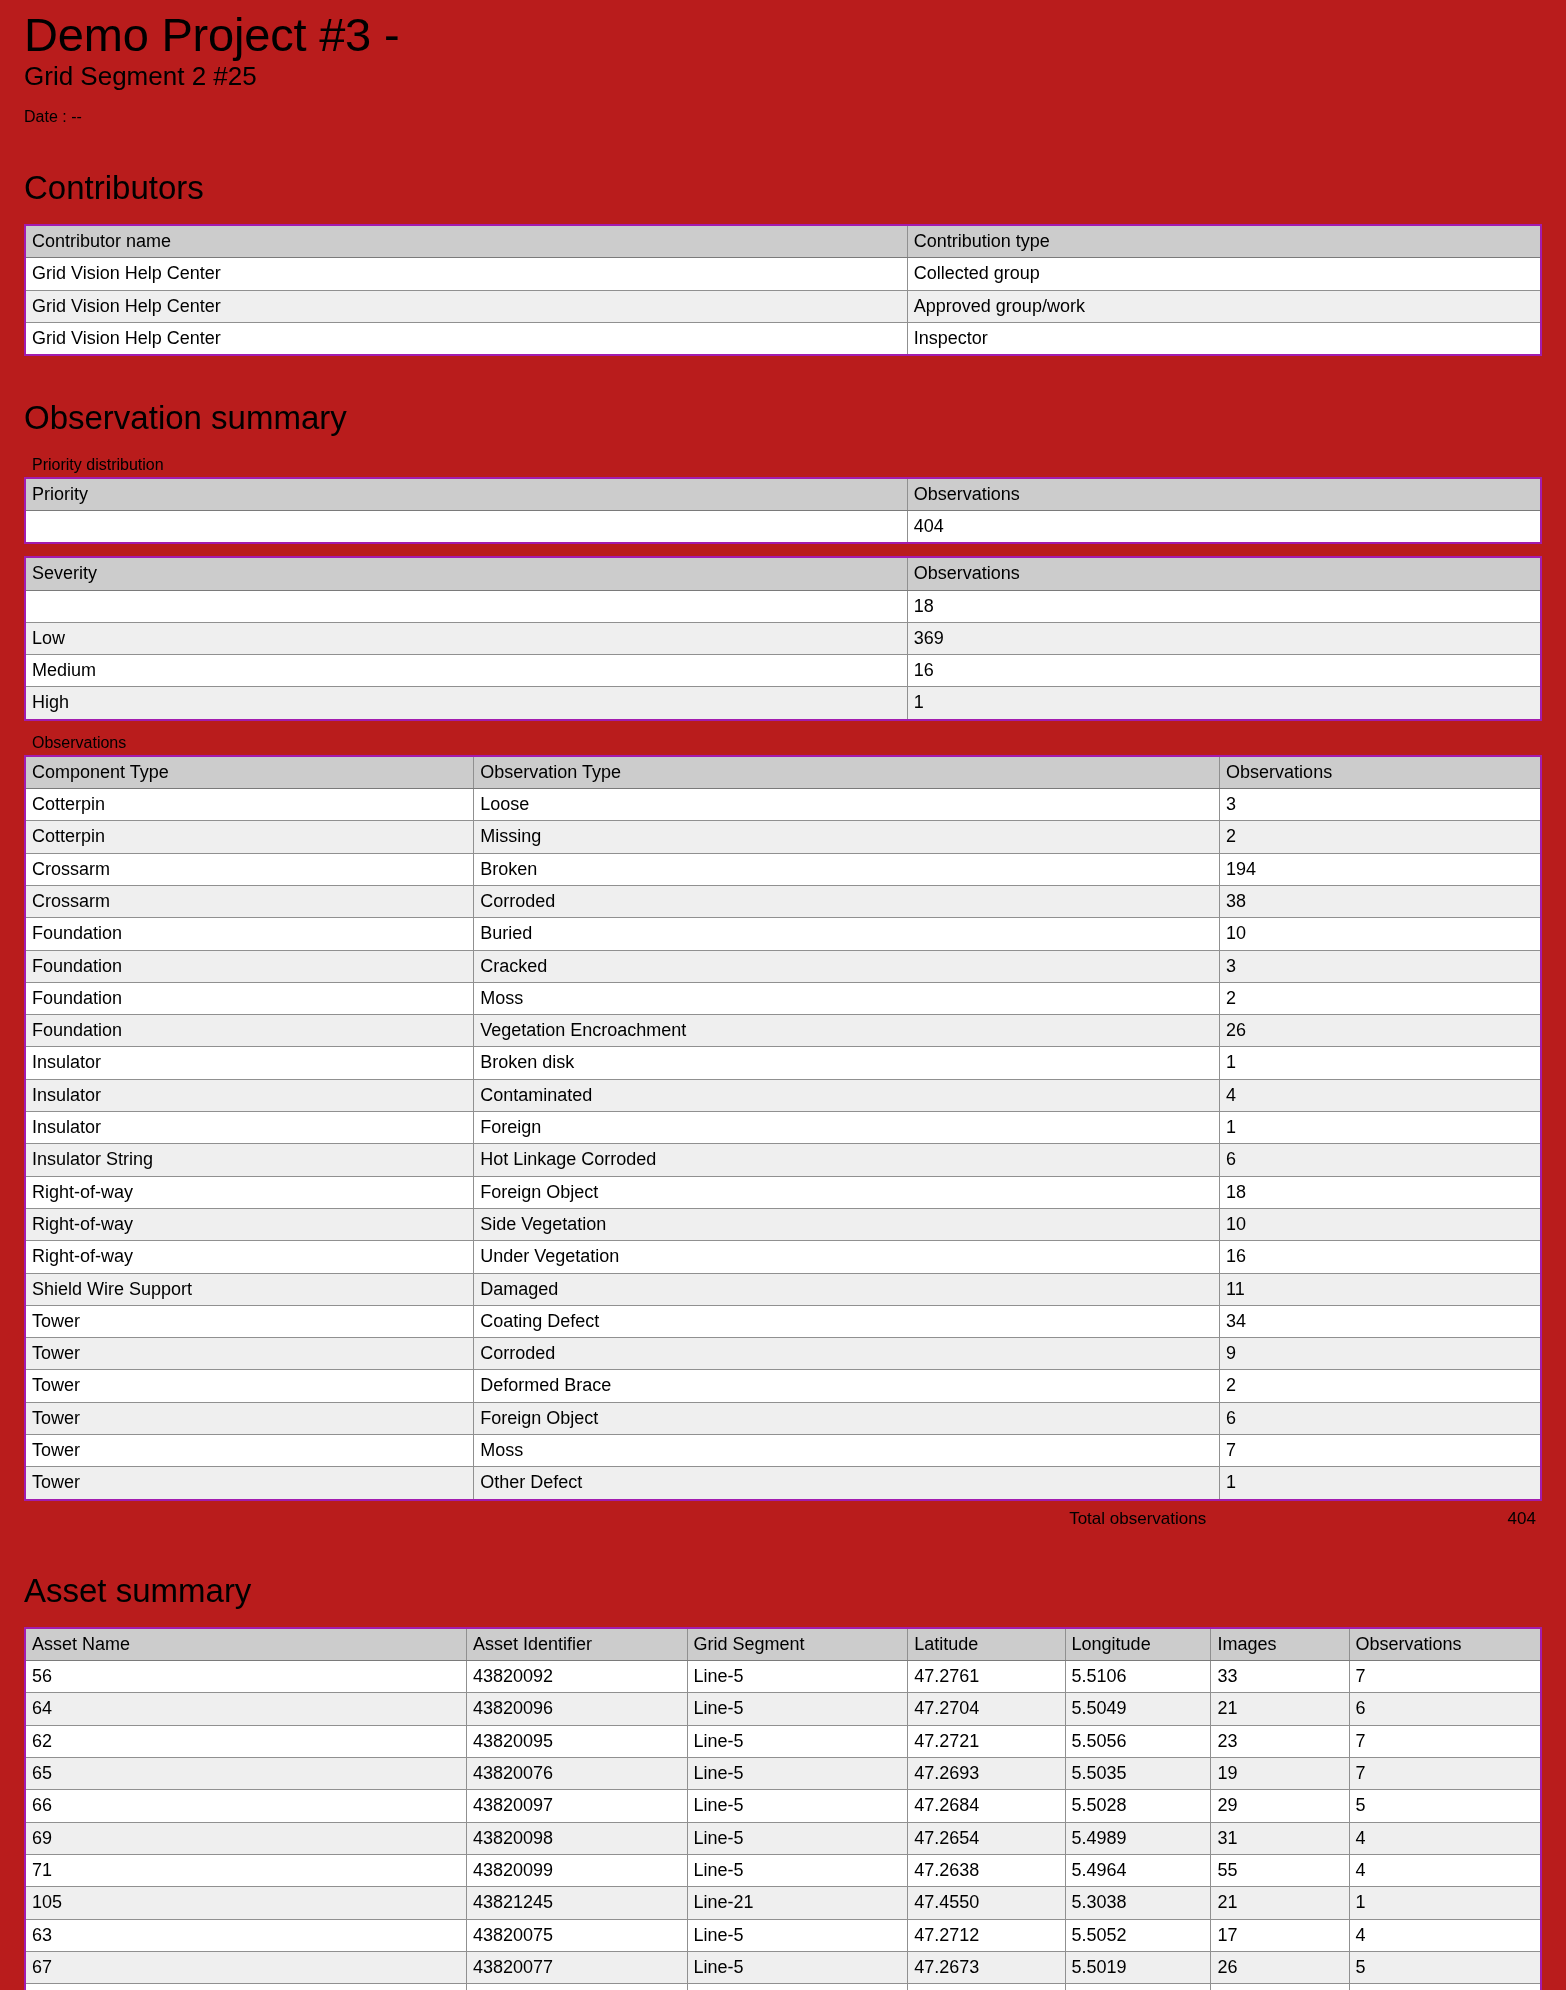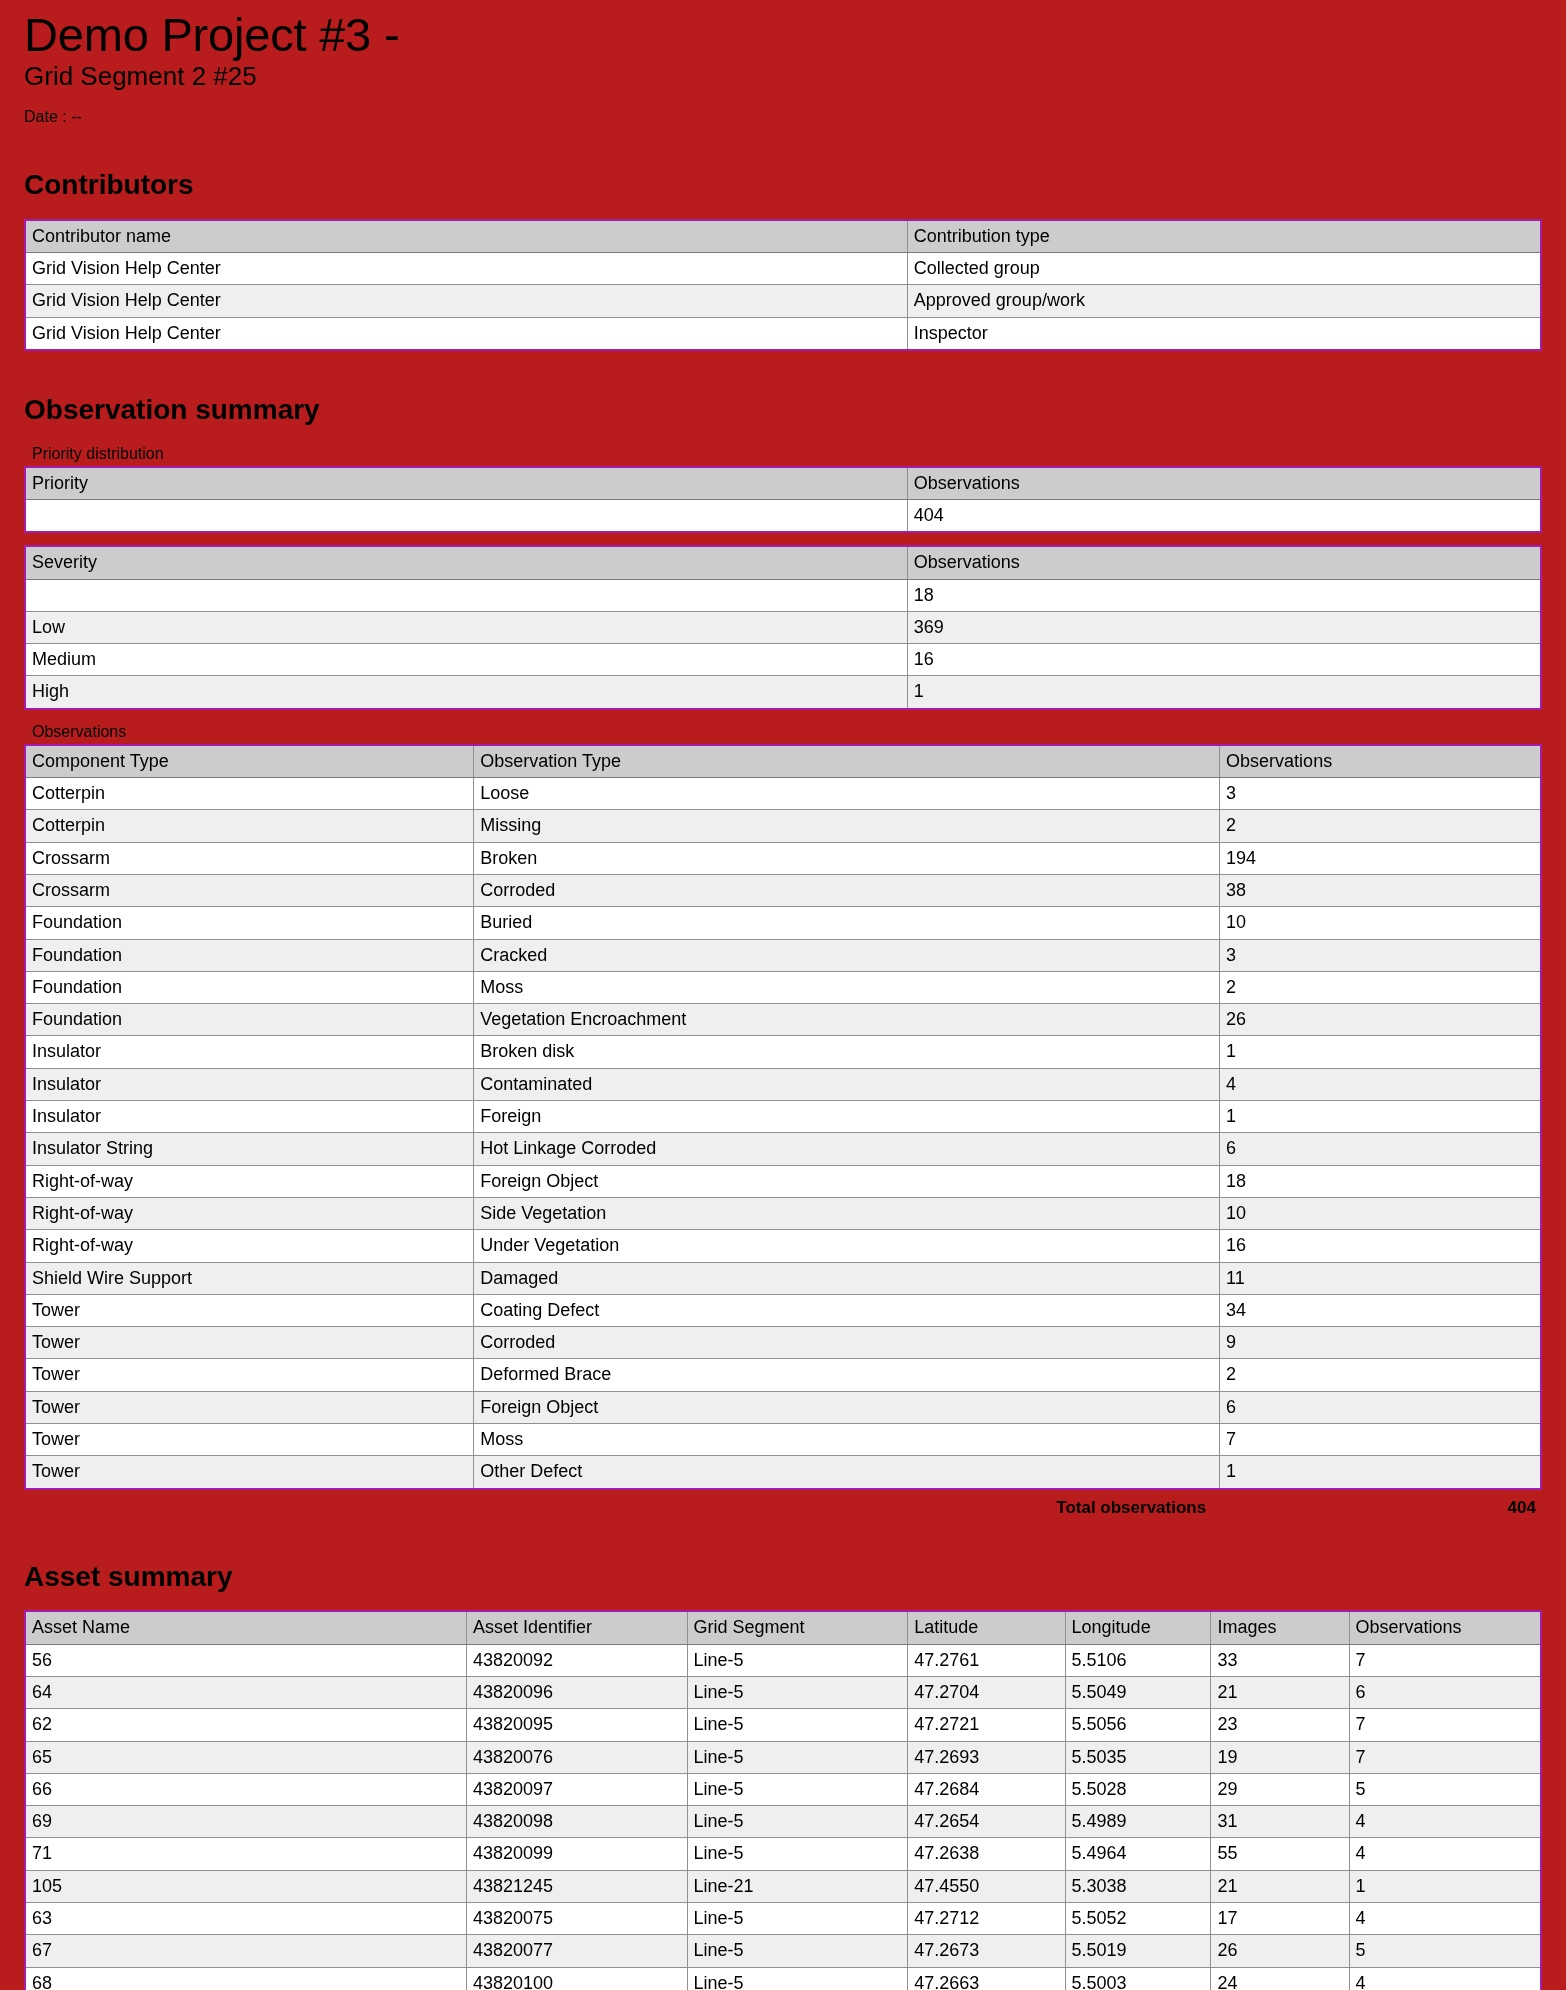--- a/index.html
+++ b/index.html
@@ -37,22 +37,22 @@
     margin: 0 0 15px 0;
   }
   .doc-date {
     font-size: 16px;
     line-height: 1.2;
     margin: 0 0 0 0;
   }
 
   
   h2.section-title {
-    font-size: 28px;
-    font-weight: bold;
+    font-size: 33px;
+    font-weight: normal;
     margin: 44px 0 18px 0;
     line-height: 1.1;
   }
   .table-caption {
     font-size: 16px;
     margin: 0 0 2px 8px;
     line-height: 1.25;
   }
   .spacer-sm { height: 12px; }
 
@@ -103,21 +103,21 @@
   table.assets col.c2 { width: 11.5%; }
   table.assets col.c3 { width: 11.5%; }
   table.assets col.c4 { width: 8.2%; }
   table.assets col.c5 { width: 7.6%; }
   table.assets col.c6 { width: 7.2%; }
   table.assets col.c7 { width: 10.0%; }
 
   .totals-row {
     display: flex;
     font-size: 17px;
-    font-weight: bold;
+    font-weight: normal;
     margin-top: 8px;
   }
   .totals-label {
     width: 78.8%;
     text-align: right;
     padding-right: 14px;
     box-sizing: border-box;
   }
   .totals-value {
     width: 21.2%;

